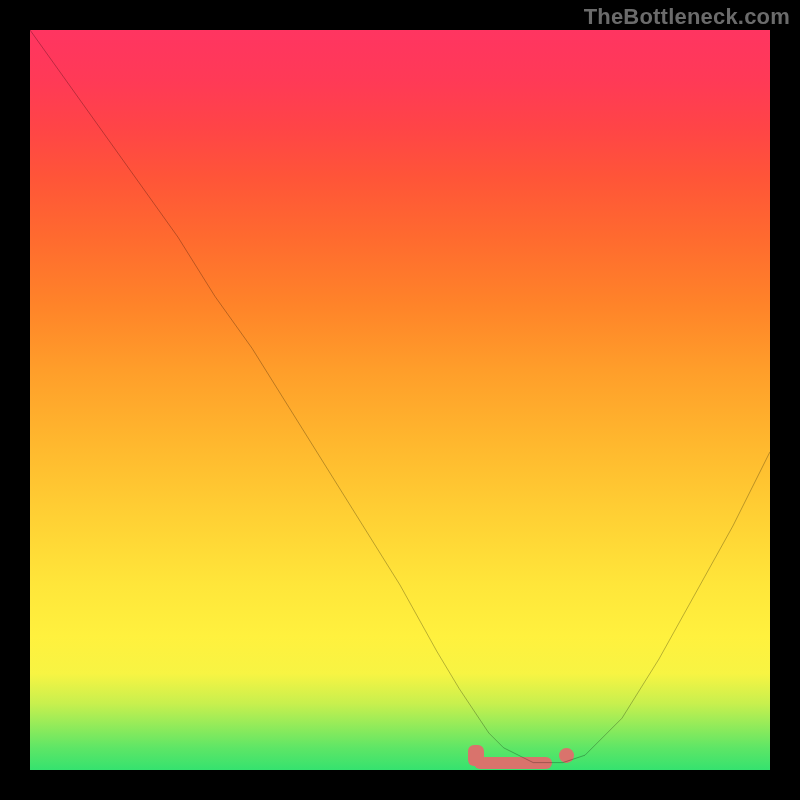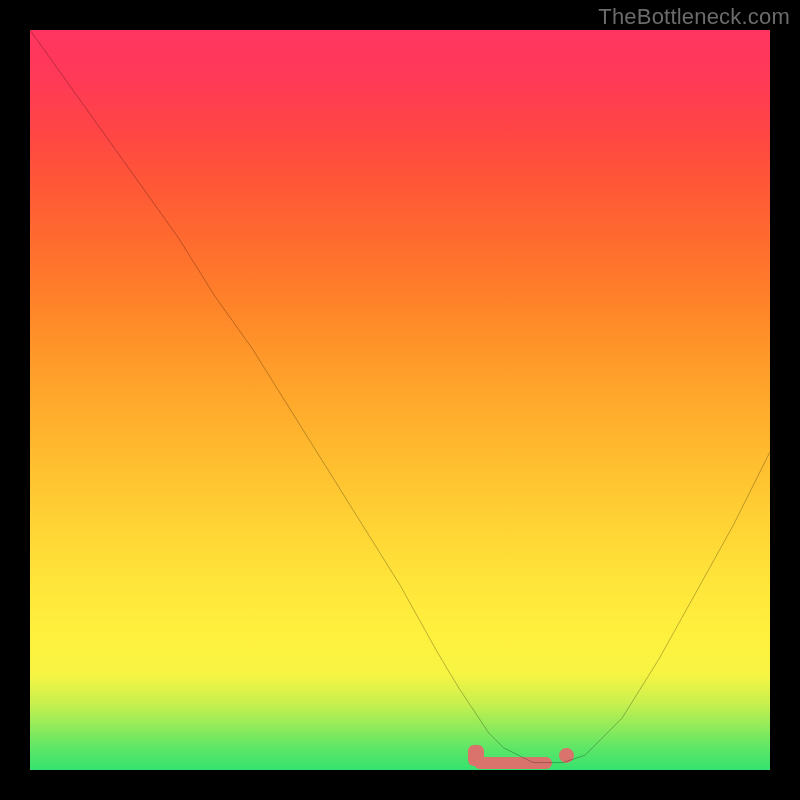--- a/index.html
+++ b/index.html
@@ -16,21 +16,21 @@
     width: 800px;
     height: 800px;
     background: #000;
   }
   .watermark {
     position: absolute;
     top: 4px;
     right: 10px;
     color: #6b6b6b;
     font-size: 22px;
-    font-weight: 400;
+    font-weight: 700;
     letter-spacing: 0.2px;
     z-index: 50;
   }
   .plot-area {
     position: absolute;
     left: 30px;
     top: 30px;
     width: 740px;
     height: 740px;
     overflow: hidden;

